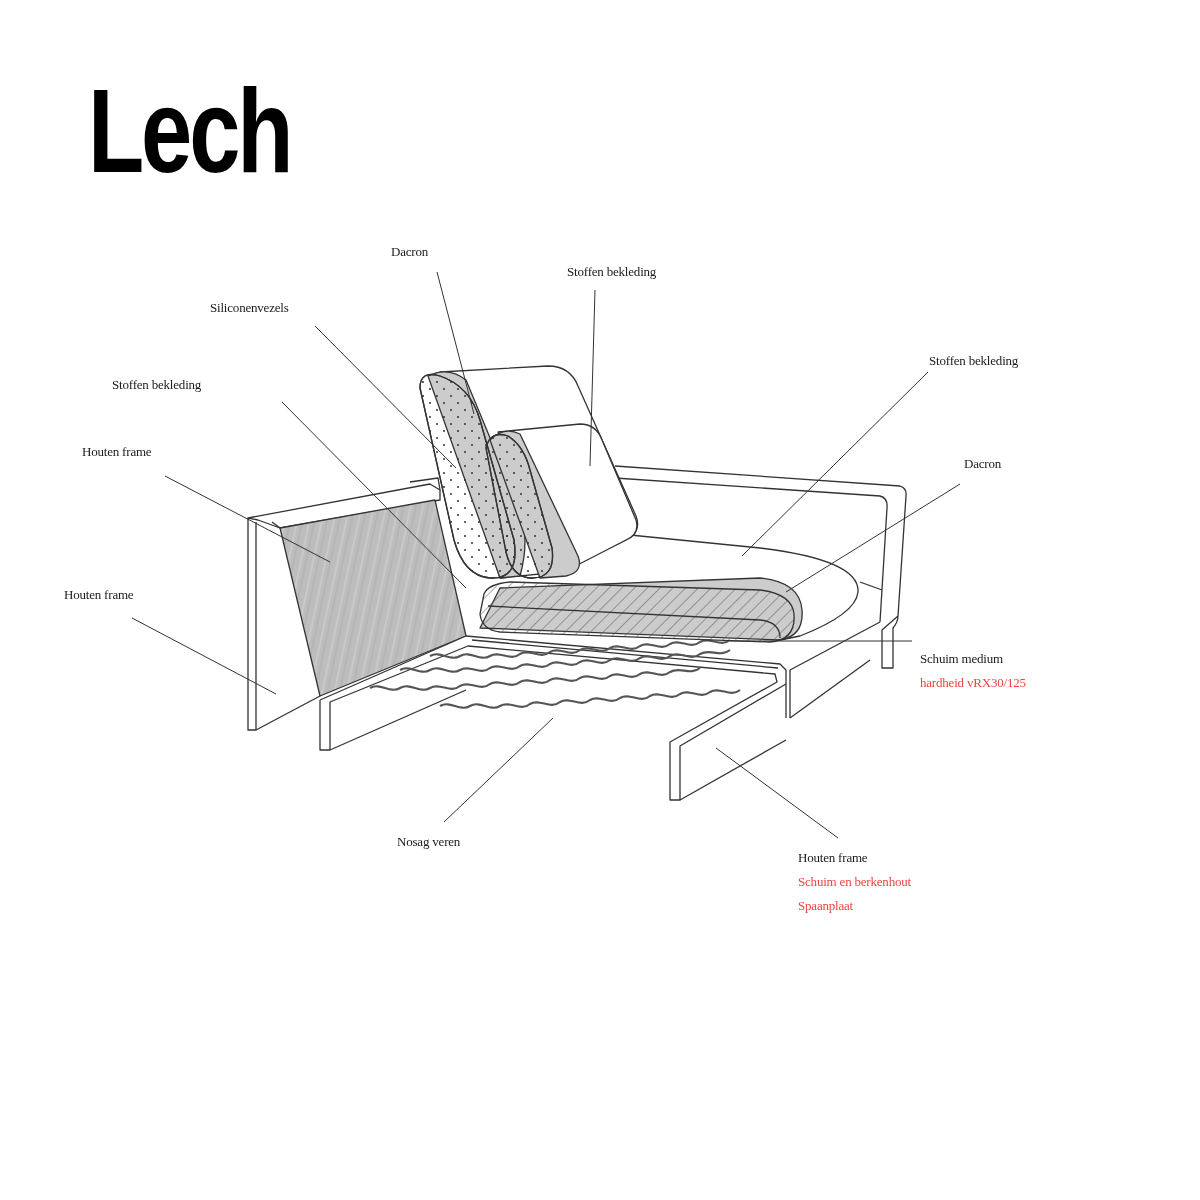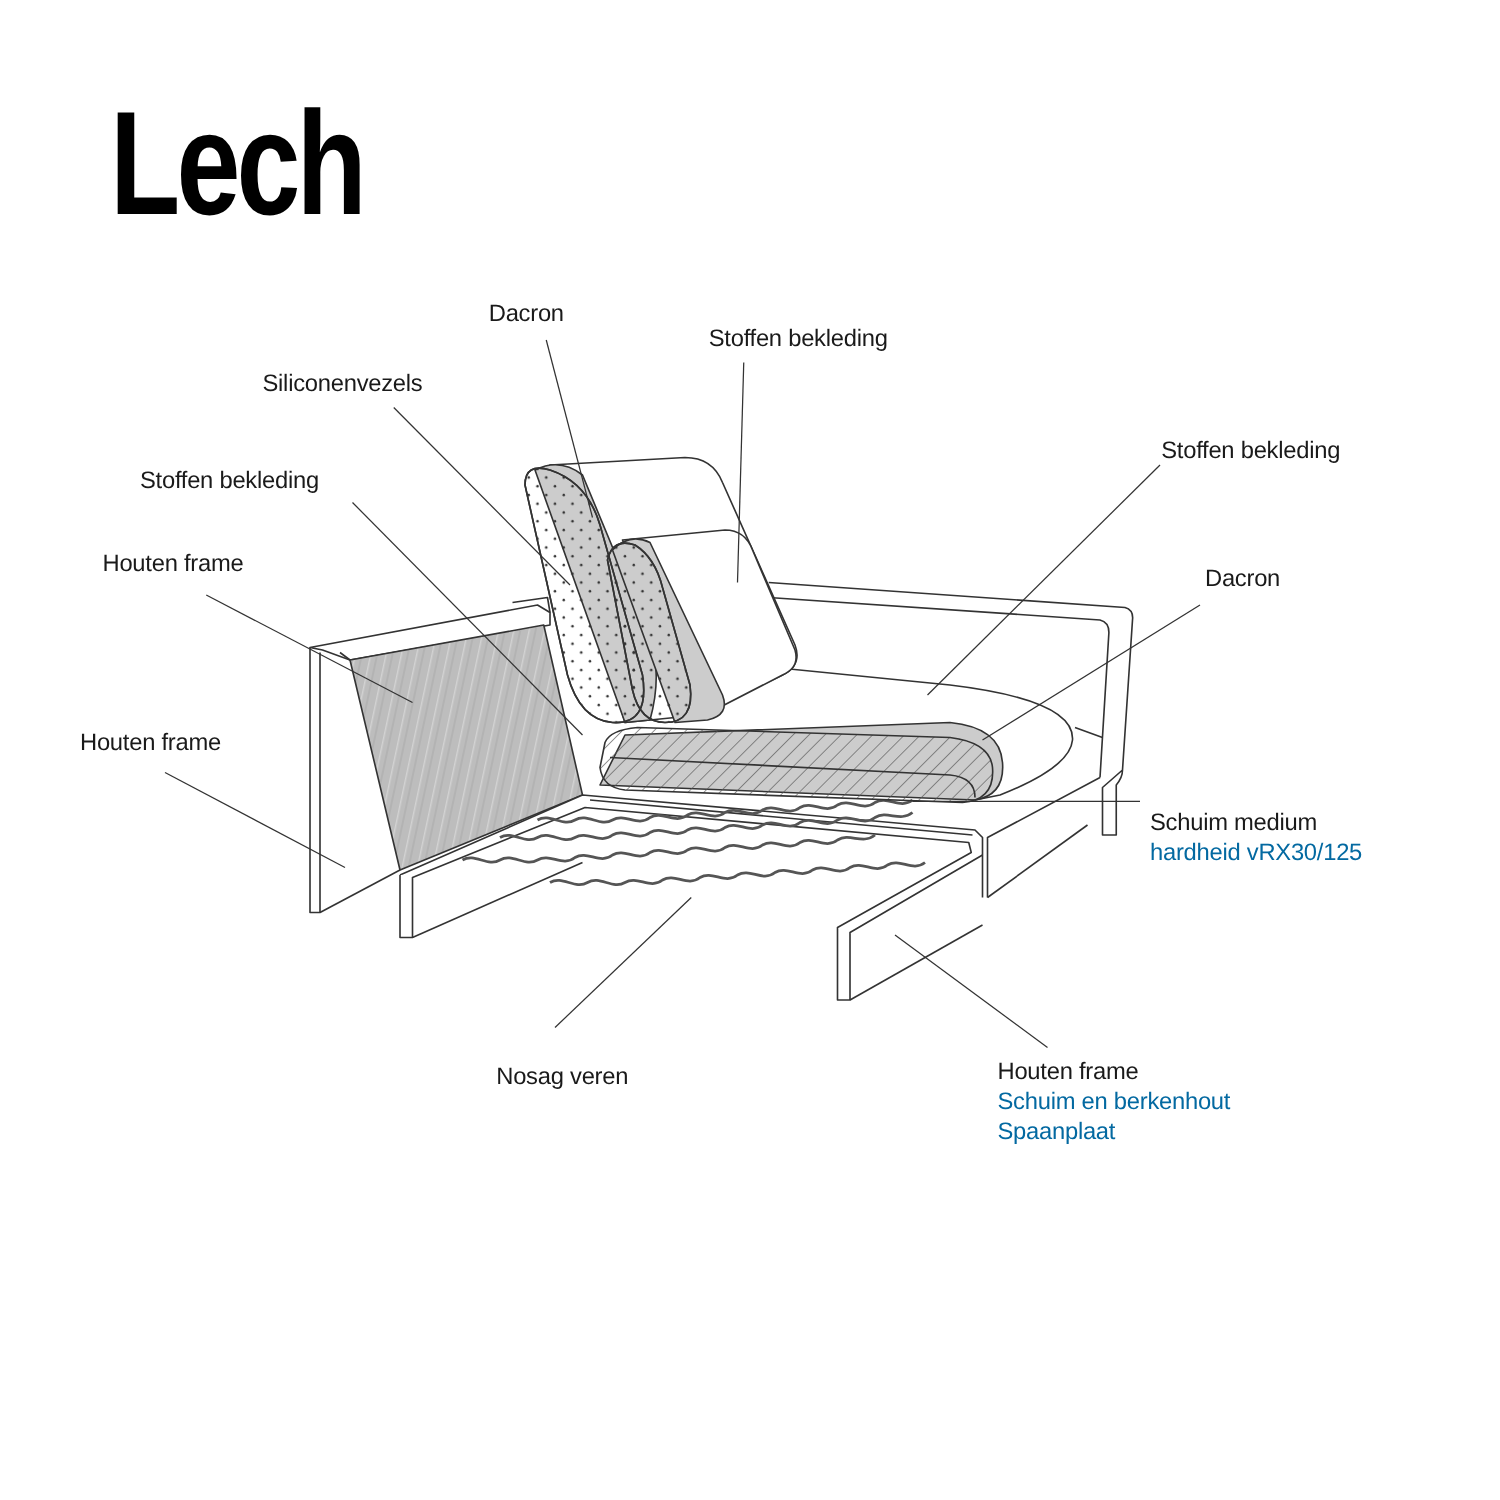--- a/index.html
+++ b/index.html
@@ -6,26 +6,26 @@
     body { width: 1200px; height: 1200px; position: relative; overflow: hidden; }
     .title {
       position: absolute; left: 88px; top: 72px;
       font-family: "Liberation Sans", sans-serif;
       font-weight: 700; font-size: 118px; line-height: 1;
       color: #000000; letter-spacing: -4px;
       transform: scaleX(0.78); transform-origin: left top;
     }
     .label {
       position: absolute;
-      font-family: Liberation Sans, sans-serif;
-      font-size: 19px; line-height: 24px;
+      font-family: Liberation Serif, serif;
+      font-size: 13px; line-height: 24px;
       color: #1a1a1a; white-space: nowrap; letter-spacing: -0.2px;
     }
     .sub {
-      display: block; color: #0369a1;
+      display: block; color: #ef4444;
     }
     svg.drawing { position: absolute; left: 0; top: 0; }
   </style>
 </head>
 <body>
 
 <div class="title">Lech</div>
 
 <svg class="drawing" width="1200" height="1200" viewBox="0 0 1200 1200">
   <defs>
@@ -135,20 +135,20 @@
 <div class="label" style="left:929px; top:349px;">
   <span>Stoffen bekleding</span>
 </div>
 <div class="label" style="left:964px; top:452px;">
   <span>Dacron</span>
 </div>
 <div class="label" style="left:920px; top:647px;">
   <span>Schuim medium</span>
   <span class="sub">hardheid vRX30/125</span>
 </div>
-<div class="label" style="left:397px; top:830px;margin-top:20px;">
+<div class="label" style="left:397px; top:830px;">
   <span>Nosag veren</span>
 </div>
 <div class="label" style="left:798px; top:846px;">
   <span>Houten frame</span>
   <span class="sub">Schuim en berkenhout</span>
   <span class="sub">Spaanplaat</span>
 </div>
 
 </body></html>

